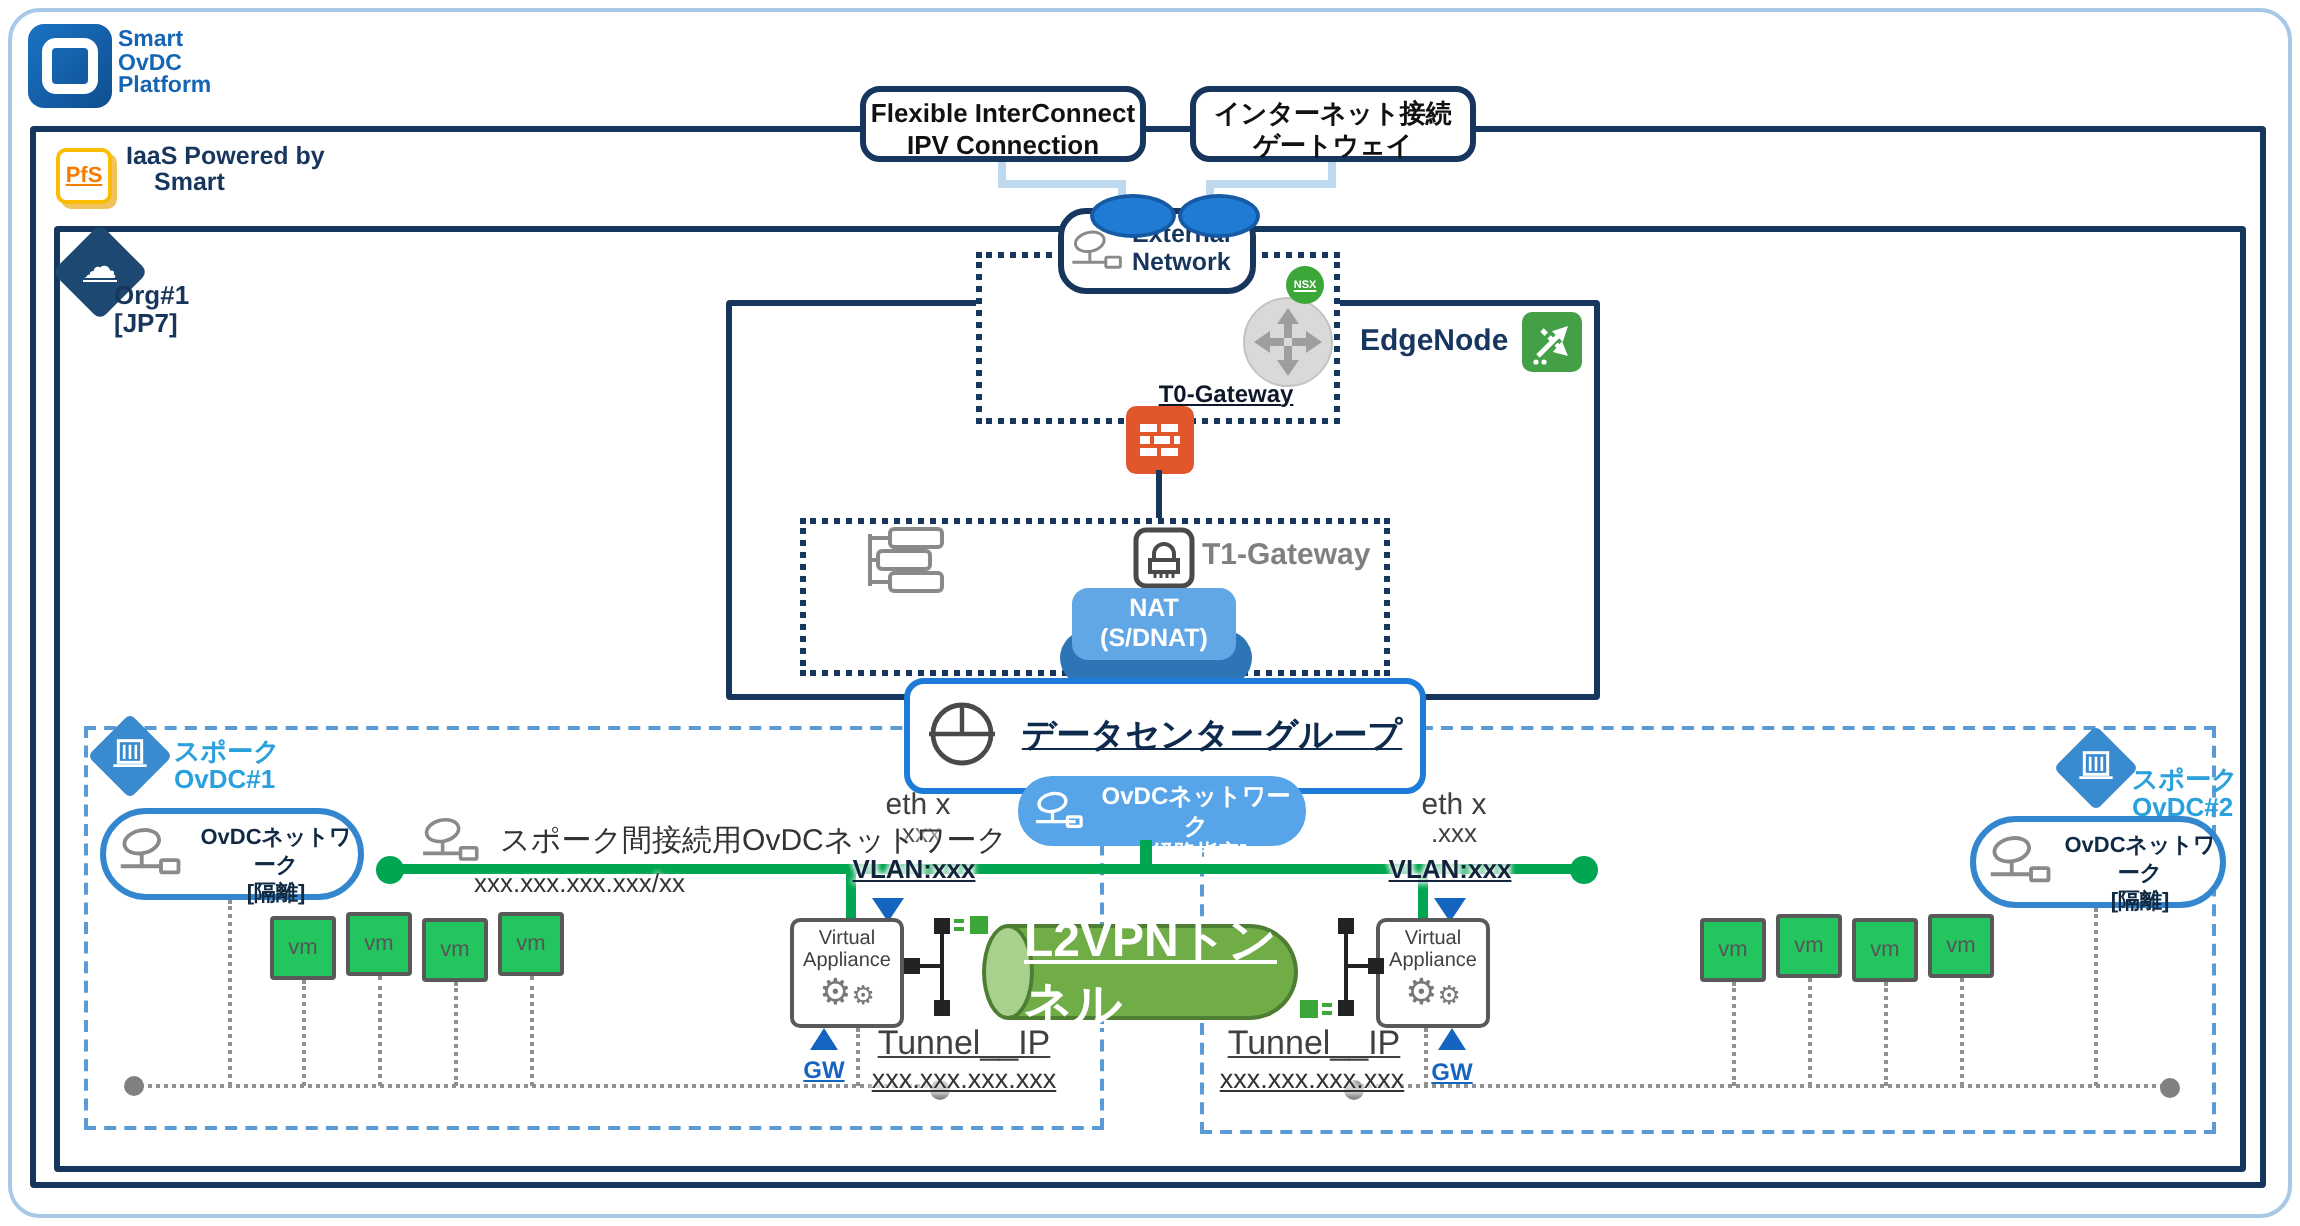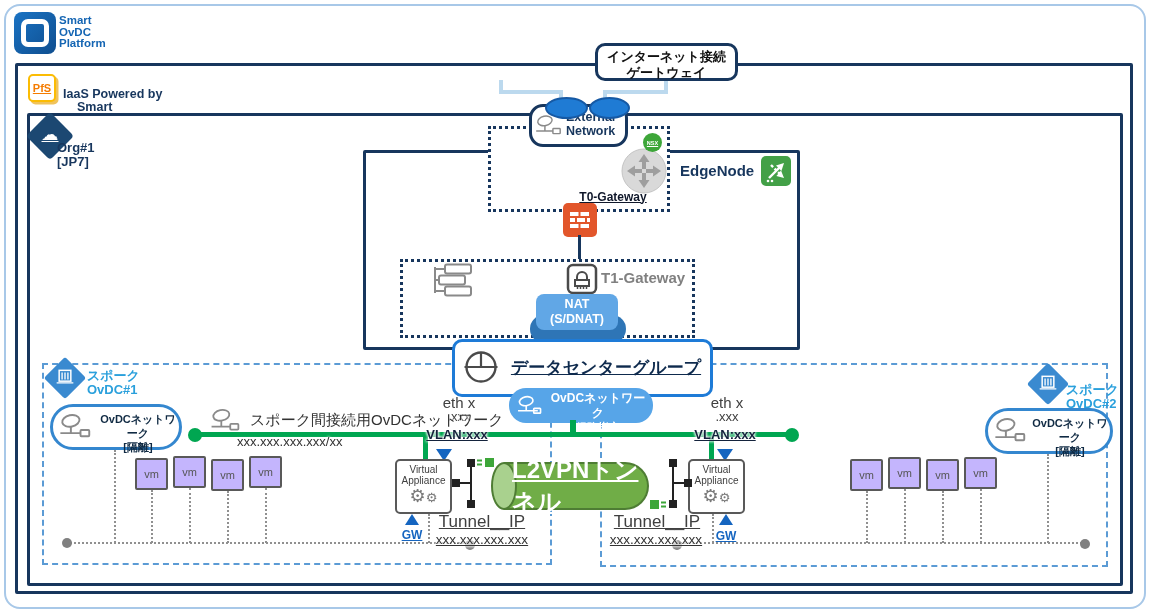--- a/index.html
+++ b/index.html
@@ -7,21 +7,21 @@
           font-family:"Liberation Sans","DejaVu Sans",sans-serif;color:#17365d;}
   .abs{position:absolute;box-sizing:border-box;}
   .ctr{display:flex;align-items:center;justify-content:center;text-decoration:underline;}
   .navy-border{border:3px solid #17365d;border-radius:2px;}
   .dotbox{border:3px dotted #17365d;background:#fff;}
   .dashbox{border:2px dashed #5b9bd5;}
   .gdot{background:#00a651;border-radius:50%;}
   .graydot{background:#808080;border-radius:50%;}
   .dotv{border-left:2px dotted #909090;}
   .doth{border-top:2px dotted #909090;}
-  .vmbox{background:#c4b5fd;border:2px solid #595959;border-radius:2px;font-size:11px;color:#555;
+  .vmbox{background:#22c55e;border:2px solid #595959;border-radius:2px;font-size:11px;color:#555;
          display:flex;align-items:center;justify-content:center;}
   .halo{text-shadow:0 0 3px #fff,0 0 3px #fff,0 0 3px #fff;}
   .tri-down{width:0;height:0;border-left:8px solid transparent;border-right:8px solid transparent;border-top:12px solid #1565c0;}
   .tri-up{width:0;height:0;border-left:7px solid transparent;border-right:7px solid transparent;border-bottom:11px solid #1565c0;}
 </style>
 </head>
 <body>
 
 <div class="canvas">
 
@@ -31,21 +31,21 @@
   <div class="abs" style="left:21px;top:19px;width:28px;height:28px;border:5px solid #fff;border-radius:7px;"></div>
   <div class="abs" style="left:59px;top:15px;width:90px;font-weight:bold;font-size:11.5px;line-height:11.5px;color:#1465b3;">
     <span style="display:block">Smart</span>
     <span style="display:block">OvDC</span>
     <span style="display:block">Platform</span>
   </div>
 
   <div class="abs navy-border" style="left:15px;top:63px;width:1118px;height:531px;"></div>
   <div class="abs ctr" style="left:28px;top:74px;width:28px;height:28px;background:#fff;border:2px solid #fbbc04;border-radius:5px;
               box-shadow:2.5px 2.5px 0 #f0c35c;color:#f57c00;font-weight:bold;font-size:11px;">PfS</div>
-  <div class="abs" style="left:63px;top:72px;font-weight:bold;font-size:12.5px;line-height:13px;color:#17365d;margin-top:16px;">
+  <div class="abs" style="left:63px;top:72px;font-weight:bold;font-size:12.5px;line-height:13px;color:#17365d;">
     <span style="display:block">IaaS Powered by</span>
     <span style="display:block;margin-left:14px;">Smart</span>
   </div>
 
   <div class="abs navy-border" style="left:27px;top:113px;width:1096px;height:473px;"></div>
   <div class="abs" style="left:33px;top:119px;width:34px;height:34px;background:#1c4872;border-radius:4px;transform:rotate(45deg);"></div>
   <div class="abs ctr" style="left:33px;top:117px;width:34px;height:34px;color:#fff;font-size:17px;">☁</div>
   <div class="abs" style="left:57px;top:141px;font-weight:bold;font-size:13px;line-height:14px;color:#17365d;">
     <span style="display:block">Org#1</span>
     <span style="display:block">[JP7]</span>
@@ -124,20 +124,25 @@
     <path d="M15 15 V23 M3 23 H32" fill="none" stroke="currentColor" stroke-width="2"></path>
     <rect x="26" y="19.5" width="10" height="7" rx="1" fill="#fff" stroke="currentColor" stroke-width="2"></rect>
   </svg>
   <div class="abs" style="left:566px;top:110px;width:58px;font-weight:bold;font-size:12.5px;line-height:14px;color:#17365d;">
     <span style="display:block">External</span>
     <span style="display:block">Network</span>
   </div>
   <div class="abs" style="left:545px;top:97px;width:43px;height:22px;background:#1f7bd4;border:2px solid #1659a4;border-radius:50%;"></div>
   <div class="abs" style="left:589px;top:97px;width:41px;height:22px;background:#1f7bd4;border:2px solid #1659a4;border-radius:50%;"></div>
 
+  <div class="abs" style="left:430px;top:43px;width:143px;height:38px;background:#fff;border:3px solid #17365d;border-radius:10px;
+              text-align:center;font-weight:bold;font-size:13px;line-height:15.5px;color:#111;padding-top:3px;">
+    <span style="display:block">Flexible InterConnect</span>
+    <span style="display:block">IPV Connection</span>
+  </div>
   <div class="abs" style="left:595px;top:43px;width:143px;height:38px;background:#fff;border:3px solid #17365d;border-radius:10px;
               text-align:center;font-weight:bold;font-size:13px;line-height:15.5px;color:#111;padding-top:3px;">
     <span style="display:block">インターネット接続</span>
     <span style="display:block">ゲートウェイ</span>
   </div>
 
   <div class="abs dashbox" style="left:42px;top:363px;width:510px;height:202px;"></div>
   <div class="abs dashbox" style="left:600px;top:363px;width:508px;height:204px;"></div>
 
   <div class="abs" style="left:452px;top:339px;width:261px;height:58px;background:#fff;border:3.5px solid #1e7bd7;border-radius:10px;"></div>

